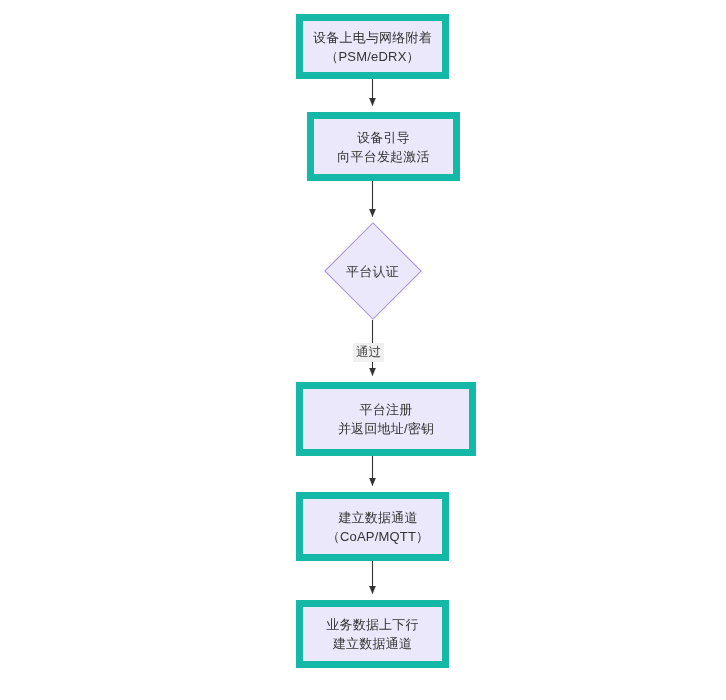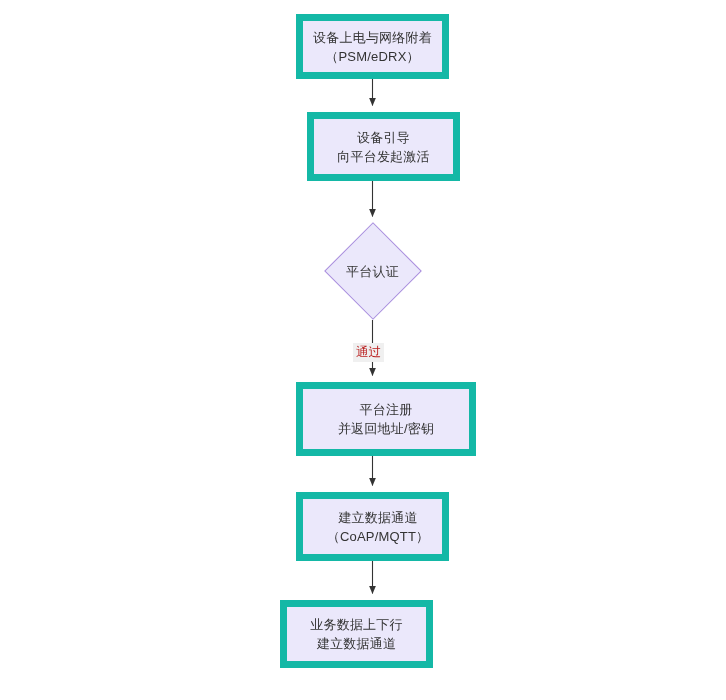--- a/index.html
+++ b/index.html
@@ -61,21 +61,21 @@
     font-size: 13px;
     color: #333333;
     line-height: 19px;
     text-align: right;
     letter-spacing: 0.2px;
   }
 
   .edge-label {
     position: absolute;
     background: #f0f0f0;
-    color: #b91c1c;
+    color: #404040;
     font-size: 12.5px;
     line-height: 17px;
     padding: 1px 3px;
     white-space: nowrap;
     z-index: 3;
   }
 
   svg.connectors {
     position: absolute;
     left: 0;
@@ -131,18 +131,18 @@
   <div class="node" style="left:296px; top:382px; width:180px; height:74px;">
     <span>平台注册</span>
     <span class="line2">并返回地址/密钥</span>
   </div>
 
   <div class="node" style="left:296px; top:492px; width:153px; height:69px;padding-left:11px;">
     <span>建立数据通道</span>
     <span class="line2">（CoAP/MQTT）</span>
   </div>
 
-  <div class="node" style="left:280px; top:600px; width:153px; height:68px;">
+  <div class="node" style="left:296px; top:600px; width:153px; height:68px;">
     <span>业务数据上下行</span>
     <span class="line2">建立数据通道</span>
   </div>
 
 </div>
 
 </body></html>

